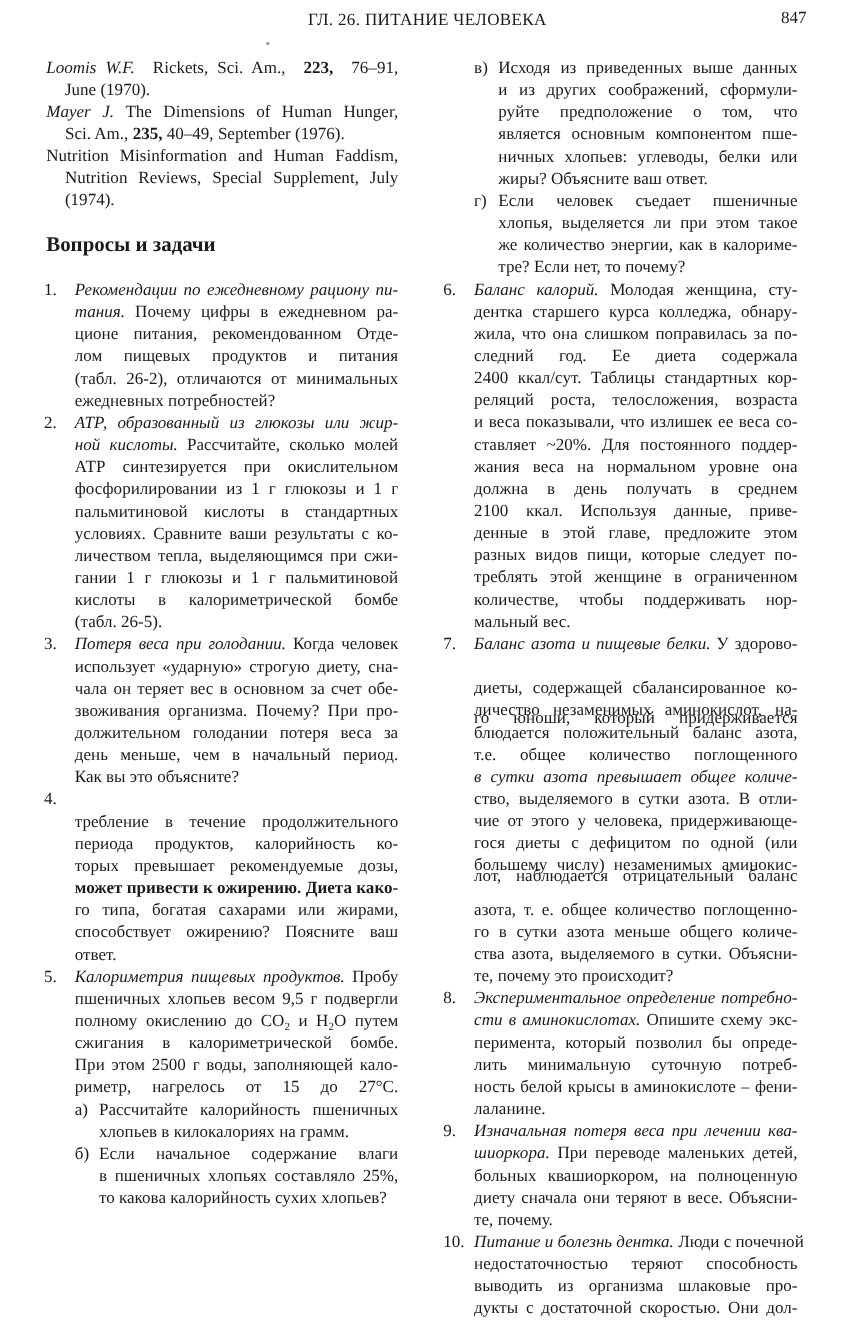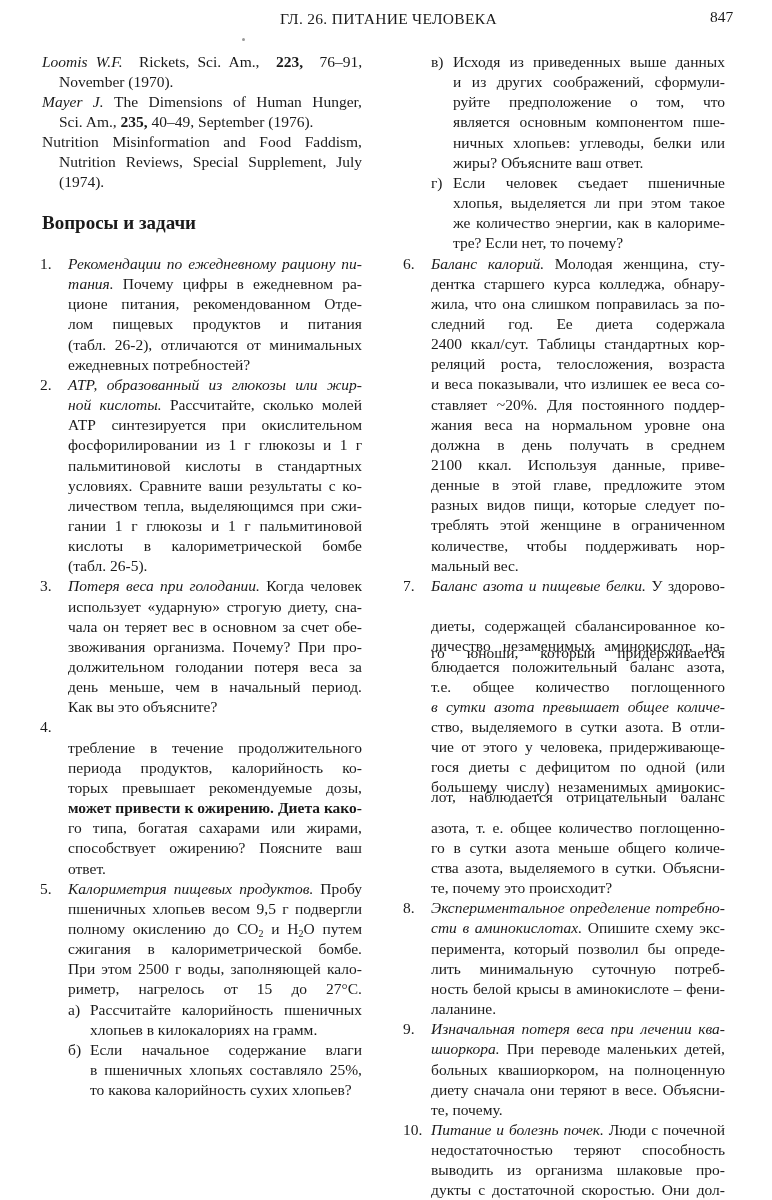--- a/index.html
+++ b/index.html
@@ -26,24 +26,24 @@
 
 <div class="hdr">
   <span class="hdr-title">ГЛ. 26. ПИТАНИЕ ЧЕЛОВЕКА</span>
   <span class="hdr-page">847</span>
 </div>
 <div class="hdr-dot" style="left:242px;top:38px;"></div>
 
 <div class="col col-left">
 
   <div class="line j" style="top:0;width:320px"><i>Loomis W.F.</i>&nbsp;&nbsp;<span>Rickets,  Sci.  Am.,</span>&nbsp;&nbsp;<b>223,</b>&nbsp;&nbsp;<span>76–91,</span></div>
-  <div class="line nj i1" style="top:20px">November (1970).</div>
+  <div class="line nj i1" style="top:20px">June (1970).</div>
   <div class="line j" style="top:40px;width:320px"><i>Mayer J.</i>&nbsp;<span>The  Dimensions  of  Human  Hunger,</span></div>
   <div class="line nj i1" style="top:60px"><span>Sci. Am.,</span> <b>235,</b> <span>40–49, September (1976).</span></div>
-  <div class="line j" style="top:80px;width:320px">Nutrition  Misinformation  and  Food  Faddism,</div>
+  <div class="line j" style="top:80px;width:320px">Nutrition  Misinformation  and  Human  Faddism,</div>
   <div class="line j i1" style="top:100px;width:303px">Nutrition  Reviews,  Special  Supplement,  July</div>
   <div class="line nj i1" style="top:120px">(1974).</div>
 
   <div class="heading" style="top:160px">Вопросы и задачи</div>
 
   <div id="left-q">
       <div class="line j" style="top: 202px; left: 26px; width: 294px; text-align-last: justify;"><span class="num" style="left: -28px; width: 24px; text-align: right;">1.</span><span><i>Рекомендации по ежедневному рациону пи-</i></span></div>
       <div class="line j" style="top: 222.2px; left: 26px; width: 294px; text-align-last: justify;"><span><i>тания.</i><span> Почему цифры в ежедневном ра-</span></span></div>
       <div class="line j" style="top: 242.3px; left: 26px; width: 294px; text-align-last: justify;"><span><span>ционе питания, рекомендованном Отде-</span></span></div>
       <div class="line j" style="top: 262.4px; left: 26px; width: 294px; text-align-last: justify;"><span><span>лом  пищевых  продуктов  и  питания</span></span></div>
@@ -136,18 +136,18 @@
       <div class="line j" style="top: 866.4px; left: 26px; width: 294px; text-align-last: justify;"><span><i>сти в аминокислотах.</i><span> Опишите схему экс-</span></span></div>
       <div class="line j" style="top: 886.6px; left: 26px; width: 294px; text-align-last: justify;"><span><span>перимента, который позволил бы опреде-</span></span></div>
       <div class="line j" style="top: 906.7px; left: 26px; width: 294px; text-align-last: justify;"><span><span>лить  минимальную  суточную  потреб-</span></span></div>
       <div class="line j" style="top: 926.9px; left: 26px; width: 294px; text-align-last: justify;"><span><span>ность белой крысы в аминокислоте – фени-</span></span></div>
       <div class="line nj" style="top: 947px; left: 26px; width: 294px; text-align-last: left;"><span><span>лаланине.</span></span></div>
       <div class="line j" style="top: 967.2px; left: 26px; width: 294px; text-align-last: justify;"><span class="num" style="left: -28px; width: 24px; text-align: right;">9.</span><span><i>Изначальная потеря веса при лечении ква-</i></span></div>
       <div class="line j" style="top: 987.3px; left: 26px; width: 294px; text-align-last: justify;"><span><i>шиоркора.</i><span> При переводе маленьких детей,</span></span></div>
       <div class="line j" style="top: 1007.5px; left: 26px; width: 294px; text-align-last: justify;"><span><span>больных квашиоркором, на полноценную</span></span></div>
       <div class="line j" style="top: 1027.6px; left: 26px; width: 294px; text-align-last: justify;"><span><span>диету сначала они теряют в весе. Объясни-</span></span></div>
       <div class="line nj" style="top: 1047.8px; left: 26px; width: 294px; text-align-last: left;"><span><span>те, почему.</span></span></div>
-      <div class="line j" style="top: 1067.9px; left: 26px; width: 294px; text-align-last: justify;"><span class="num" style="left: -28px; width: 24px; text-align: right;">10.</span><span><i>Питание и болезнь почек.</i><span> Люди с почечной</span></span></div>
+      <div class="line j" style="top: 1067.9px; left: 26px; width: 294px; text-align-last: justify;"><span class="num" style="left: -28px; width: 24px; text-align: right;">10.</span><span><i>Питание и болезнь дентка.</i><span> Люди с почечной</span></span></div>
       <div class="line j" style="top: 1088.1px; left: 26px; width: 294px; text-align-last: justify;"><span><span>недостаточностью  теряют  способность</span></span></div>
       <div class="line j" style="top: 1108.2px; left: 26px; width: 294px; text-align-last: justify;"><span><span>выводить из организма шлаковые про-</span></span></div>
       <div class="line j" style="top: 1128.4px; left: 26px; width: 294px; text-align-last: justify;"><span><span>дукты с достаточной скоростью. Они дол-</span></span></div>
     </div>
 </div>
 
 </body></html>

